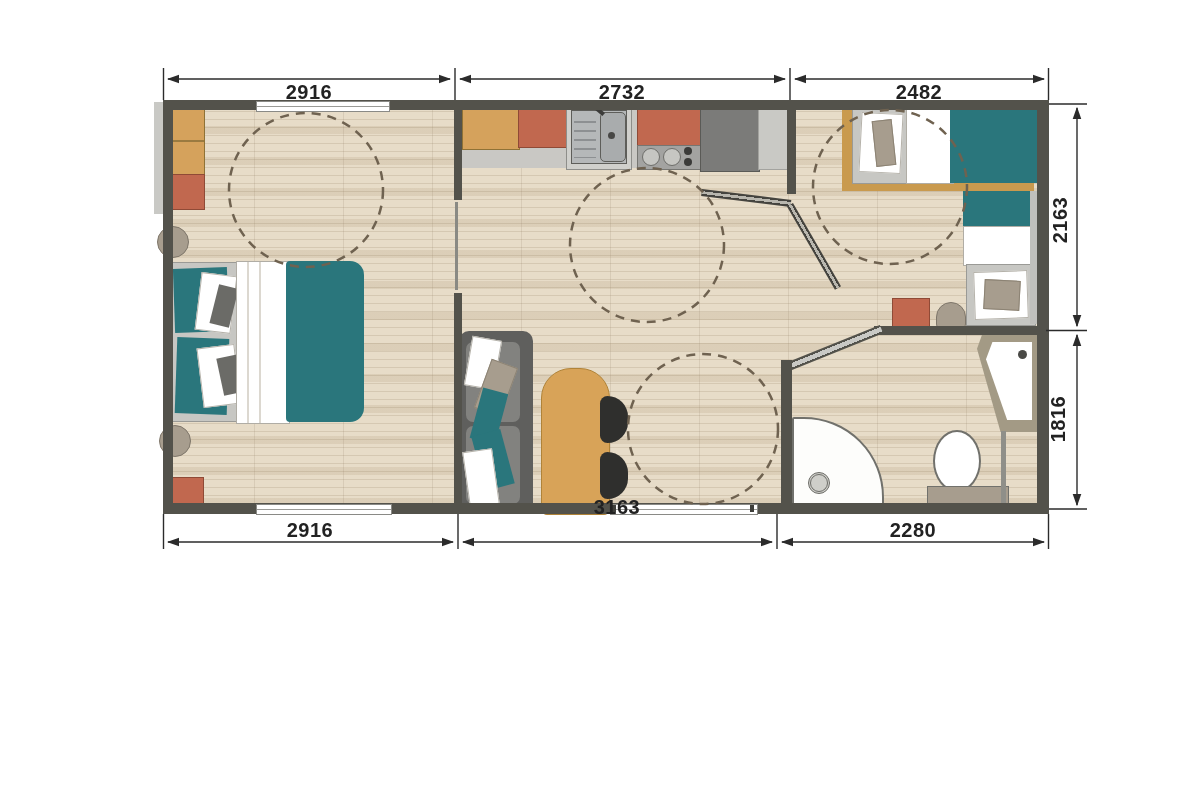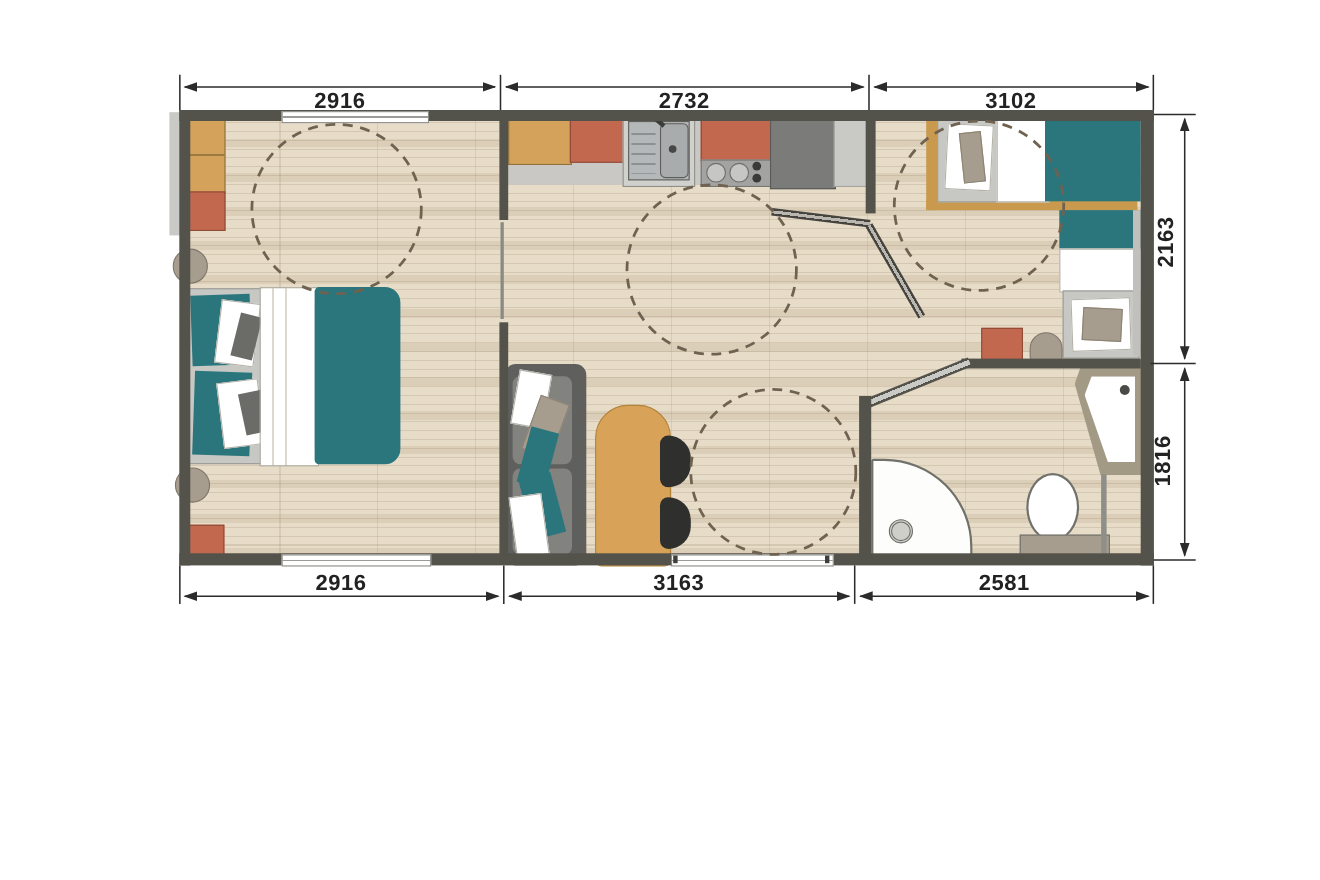--- a/index.html
+++ b/index.html
@@ -169,20 +169,20 @@
       <line x1="1046" y1="330.5" x2="1087" y2="330.5"></line>
       <line x1="1049" y1="509" x2="1087" y2="509"></line>
 
       <line x1="1077" y1="108" x2="1077" y2="326" marker-start="url(#arw)" marker-end="url(#arw)"></line>
       <line x1="1077" y1="335" x2="1077" y2="505" marker-start="url(#arw)" marker-end="url(#arw)"></line>
     </g>
   </svg>
 
   <div class="dim" style="left:254px;top:81px;">2916</div>
   <div class="dim" style="left:567px;top:81px;">2732</div>
-  <div class="dim" style="left:864px;top:81px;">3102</div>
+  <div class="dim" style="left:864px;top:81px;">2482</div>
   <div class="dim" style="left:255px;top:519px;">2916</div>
-  <div class="dim" style="left:562px;top:519px;">3163</div>
-  <div class="dim" style="left:858px;top:519px;">2581</div>
+  <div class="dim" style="left:562px;top:496px;">3163</div>
+  <div class="dim" style="left:858px;top:519px;">2280</div>
   <div class="dim rot" style="left:1005px;top:209px;">2163</div>
   <div class="dim rot" style="left:1003px;top:408px;">1816</div>
 
 </div>
 
 </body></html>

